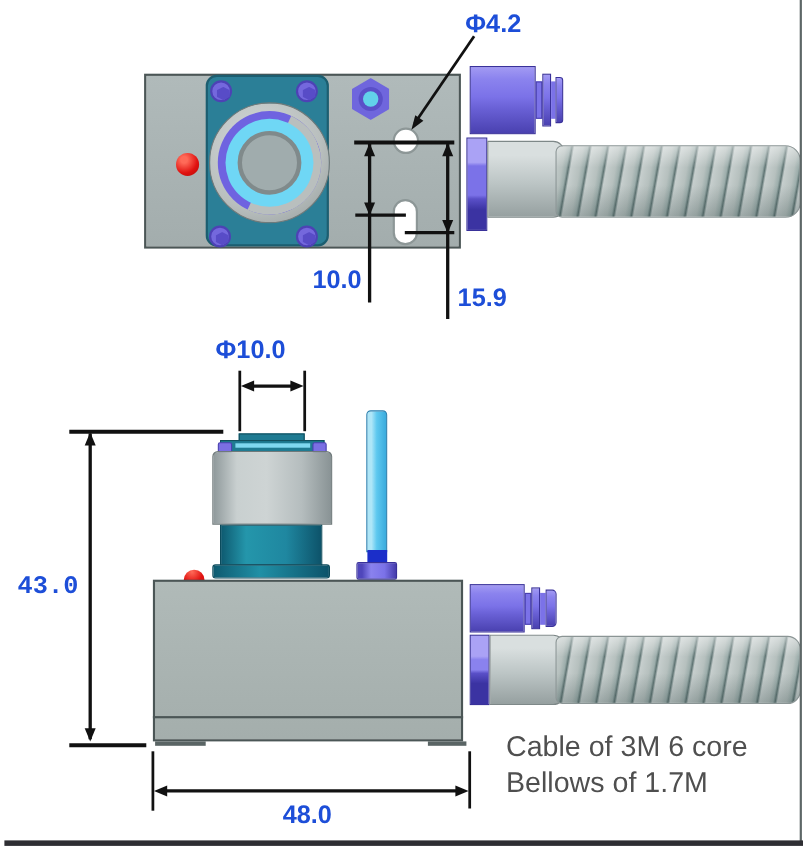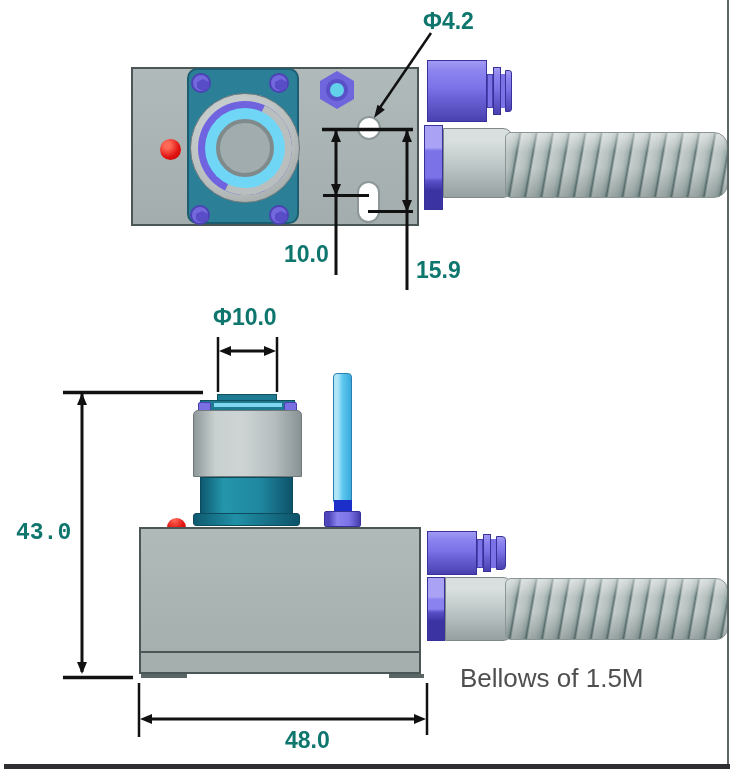--- a/index.html
+++ b/index.html
@@ -91,27 +91,27 @@
   .bvc-neck2{left:491px;top:539px;width:5px;height:29px;background:#7b72e8;}
   .bvc-cap{left:496px;top:536px;width:10px;height:34px;border-radius:0 4px 4px 0;}
   .bvc-gland{left:427px;top:577px;width:18px;height:64px;
           background:linear-gradient(180deg,#aaa2f5 0 30%,#8a82ee 35% 50%,#5a50c8 55%,#3b33a2 70% 100%);
           border:1px solid #39319a;}
   .bvc-sleeve{left:445px;top:577px;width:68px;height:64px;}
   .bvc-bellows{left:505px;top:578px;width:223px;height:62px;border-radius:6px 12px 12px 6px;}
 
   
   .dims-svg{left:0;top:0;width:730px;height:771px;pointer-events:none;}
-  .dim-label{position:absolute;font-weight:bold;font-size:23px;color:#0f766e;white-space:nowrap;}
+  .dim-label{position:absolute;font-weight:bold;font-size:23px;color:#1d4ed8;white-space:nowrap;}
   .lbl-phi42{left:423px;top:8px;}
   .lbl-100{left:284px;top:241px;}
   .lbl-120{left:416px;top:257px;}
-  .lbl-phi100{left:213px;top:304px;}
+  .lbl-phi100{left:196px;top:304px;}
   .lbl-430{left:16px;top:520px;font-family:Liberation Mono, monospace;}
-  .lbl-480{left:257px;top:727px;margin-left:28px;}
+  .lbl-480{left:257px;top:727px;}
   .note{position:absolute;left:460px;top:662px;font-size:26px;line-height:33px;color:#4f4f4f;white-space:nowrap;}
 </style>
 </head>
 <body>
 
 <div class="canvas">
 
   <div class="abs tv-body"></div>
   <div class="abs tv-plate"></div>
   <div class="abs screw screw-tl"></div>
@@ -206,18 +206,19 @@
   </svg>
 
   <div class="dim-label lbl-phi42">Φ4.2</div>
   <div class="dim-label lbl-100">10.0</div>
   <div class="dim-label lbl-120">15.9</div>
   <div class="dim-label lbl-phi100">Φ10.0</div>
   <div class="dim-label lbl-430">43.0</div>
   <div class="dim-label lbl-480">48.0</div>
 
   <div class="note">
-    <div>Bellows of 1.5M</div>
+    <div>Cable of 3M 6 core</div>
+    <div>Bellows of 1.7M</div>
   </div>
 
   <div class="abs frame-right"></div>
   <div class="abs frame-bottom"></div>
 </div>
 
 </body></html>

